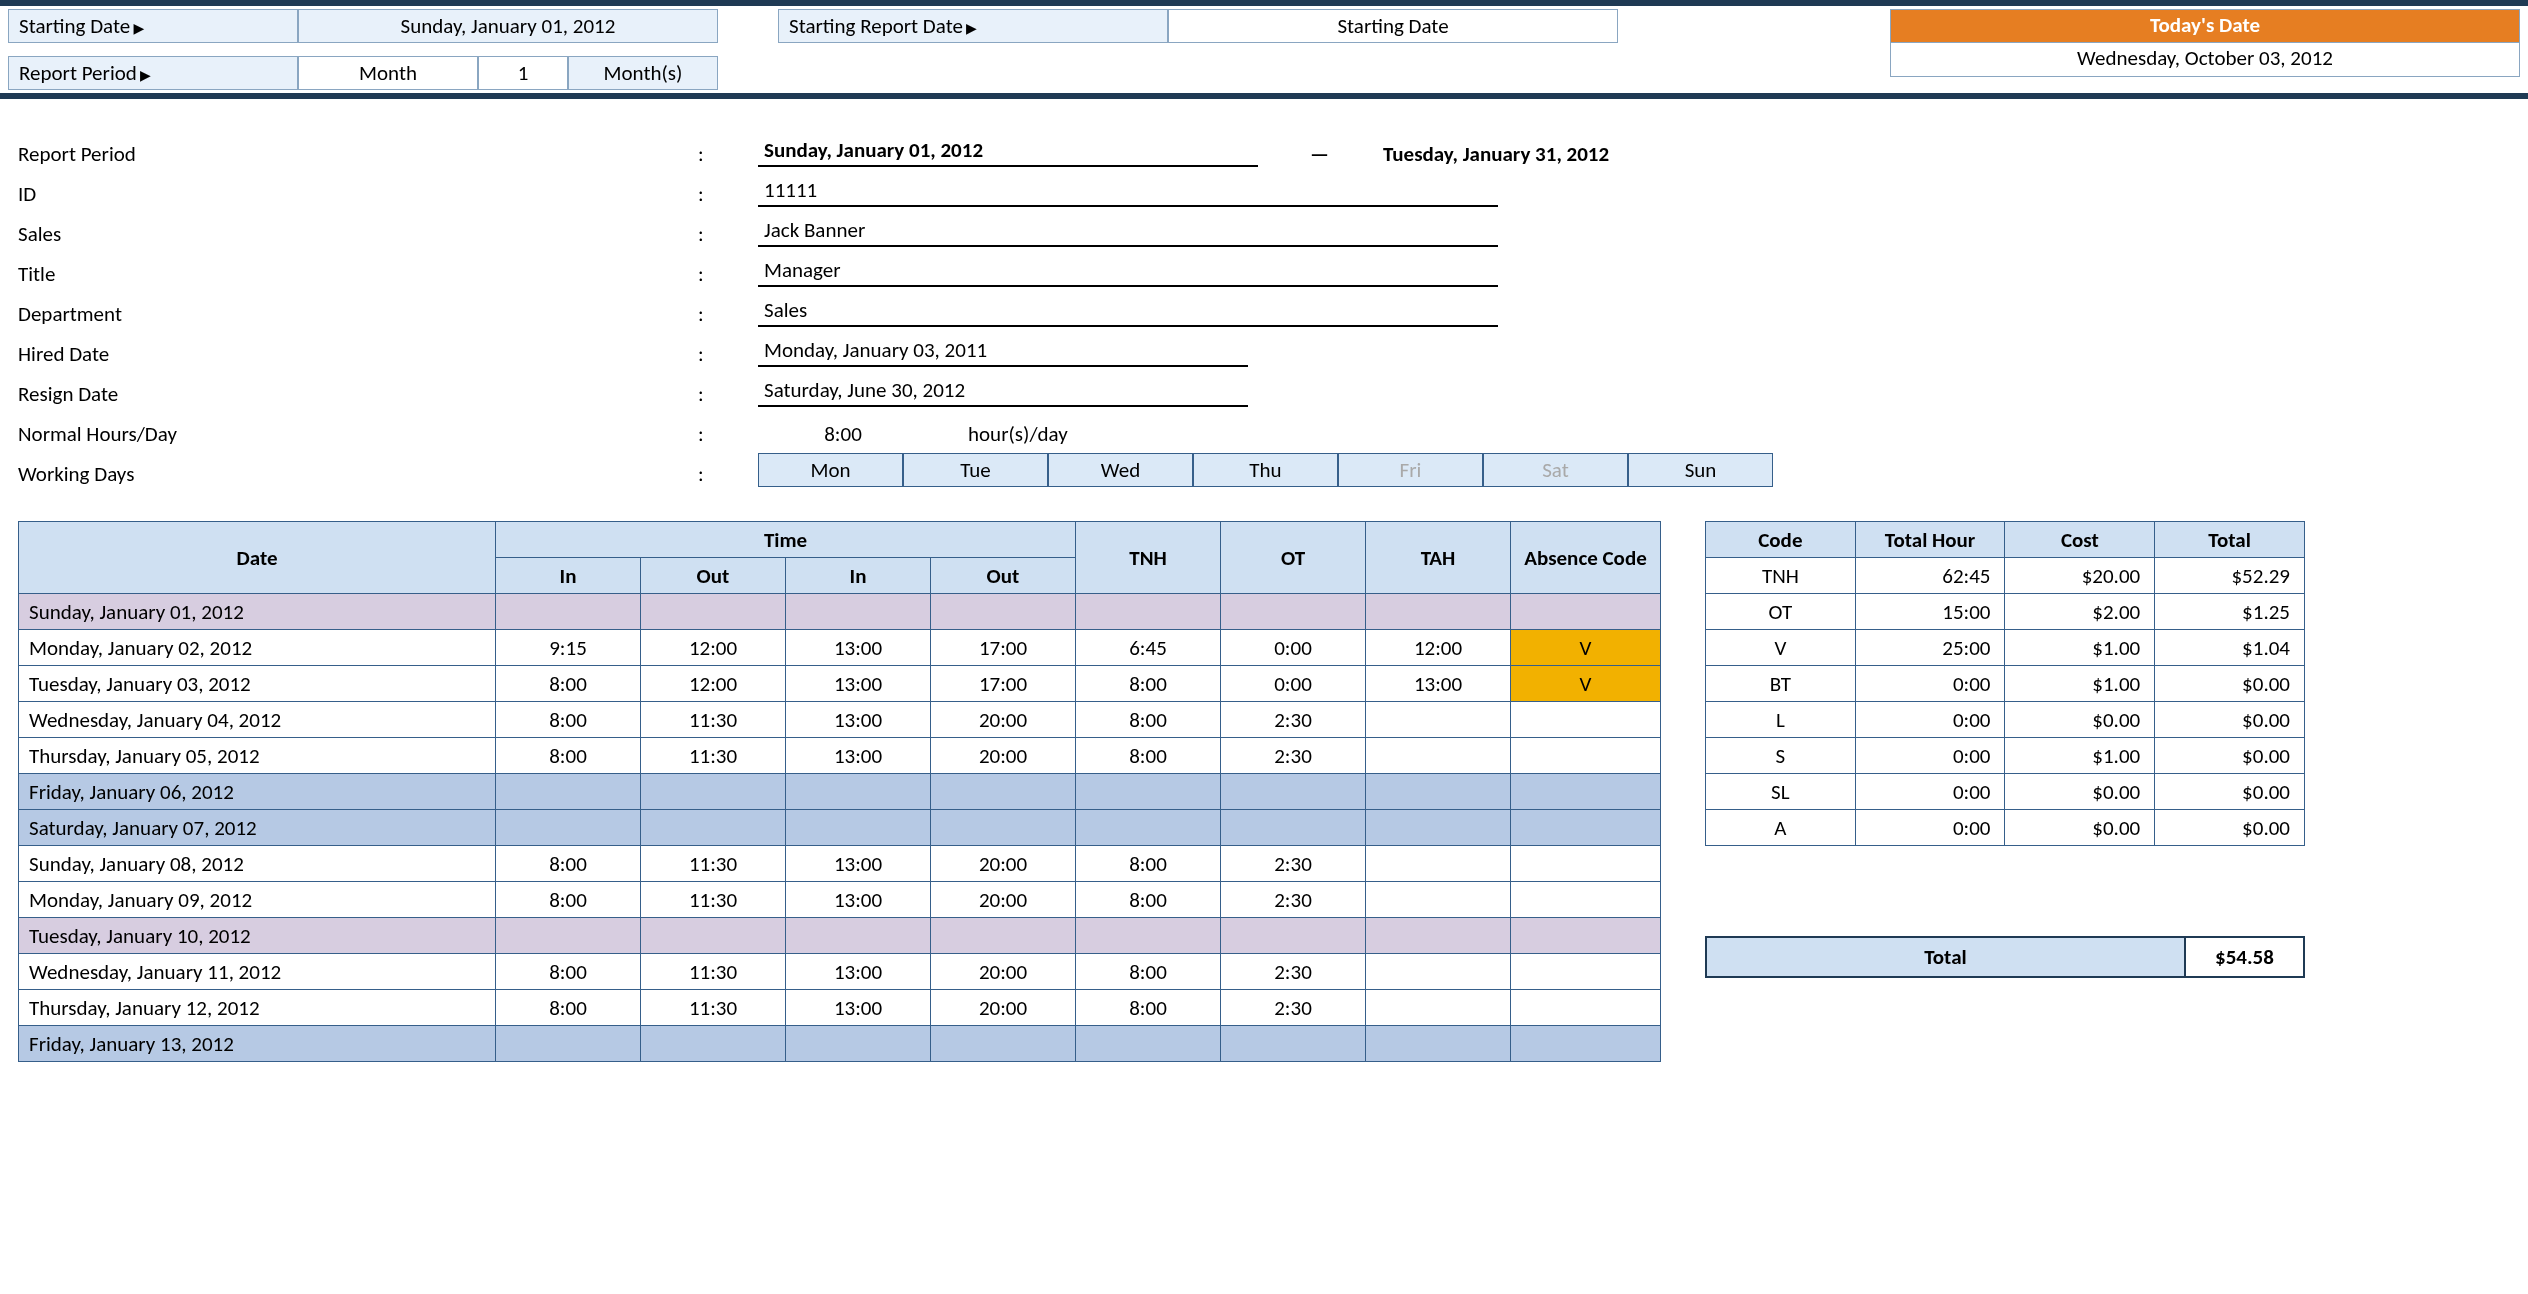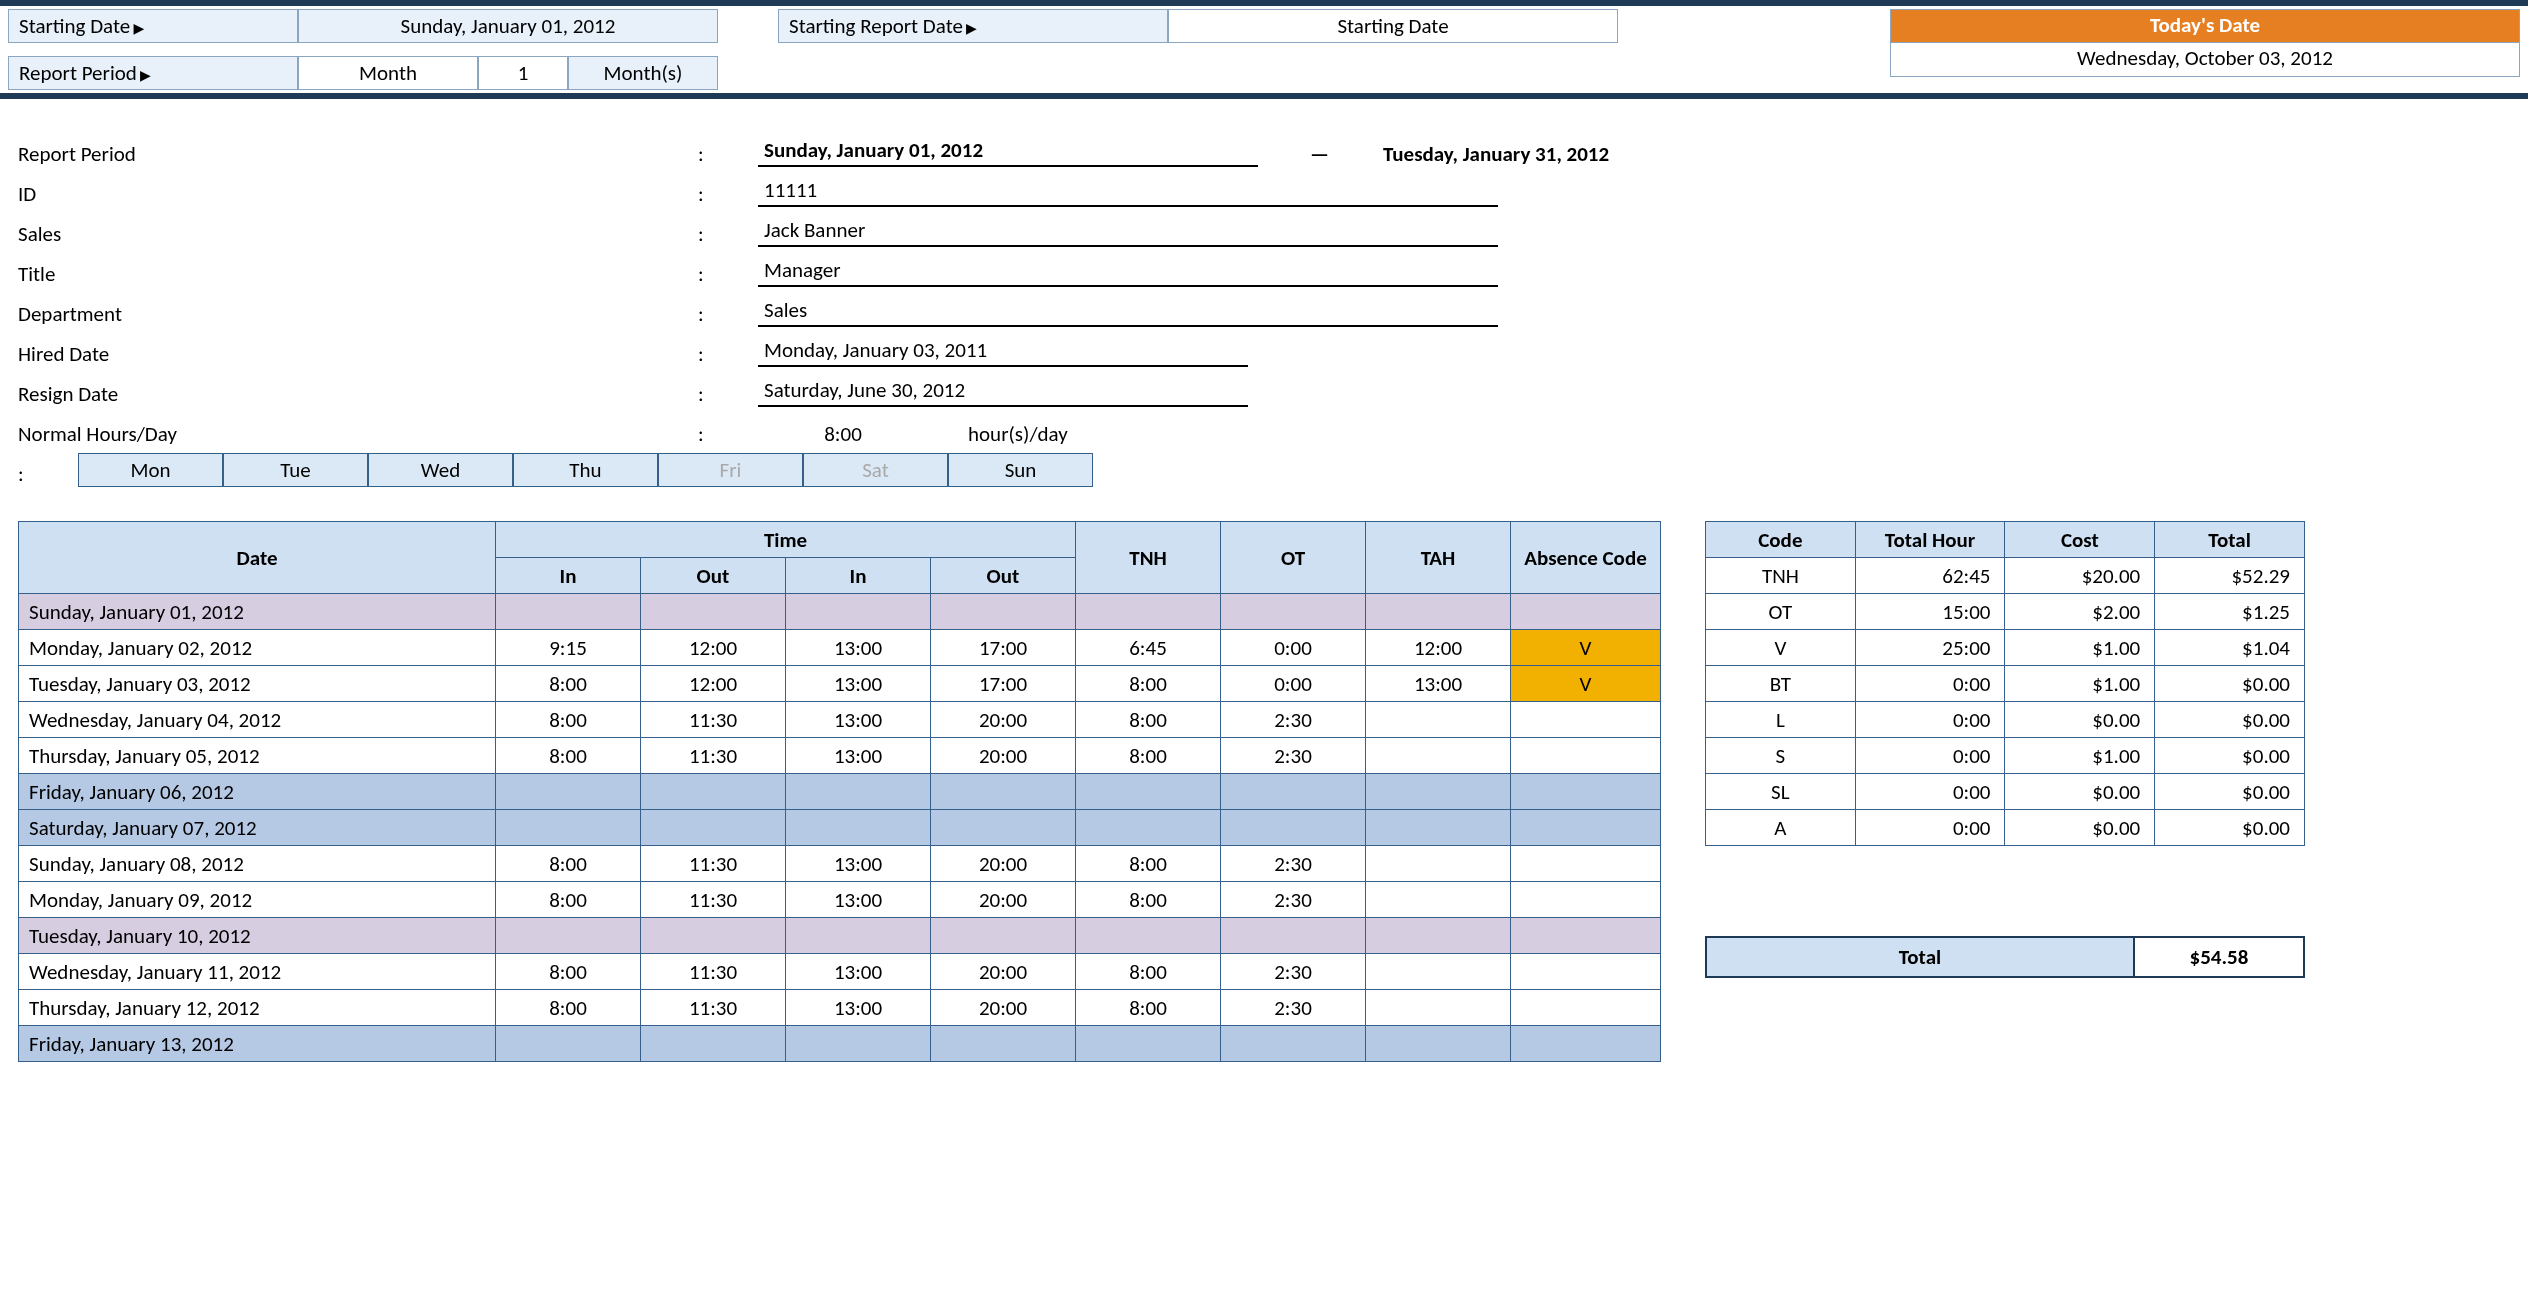--- a/index.html
+++ b/index.html
@@ -131,21 +131,21 @@
   }
   .total-box .tl {
     flex: 1;
     background: #cfe0f2;
     border: 2px solid #1f3a54;
     font-weight: bold;
     text-align: center;
     padding: 6px 0;
   }
   .total-box .tv {
-    width: 170px;
+    width: 119px;
     border: 2px solid #1f3a54;
     border-left: none;
     font-weight: bold;
     text-align: center;
     padding: 6px 0;
   }
   .right-col { width: 600px; }
 </style>
 </head>
 <body>
@@ -235,20 +235,21 @@
     </div>
     <div class="info-row">
       <div class="info-label">Normal Hours/Day</div>
       <div class="info-colon">:</div>
       <div class="info-val">
         <span class="hours-val">8:00</span>
         <span>hour(s)/day</span>
       </div>
     </div>
     <div class="info-row">
+      <div class="info-label">Working Days</div>
       <div class="info-colon">:</div>
       <div class="info-val">
         <div class="wd-box" id="wd-box">
             <div class="wd-cell">Mon</div>
             <div class="wd-cell">Tue</div>
             <div class="wd-cell">Wed</div>
             <div class="wd-cell">Thu</div>
             <div class="wd-cell off">Fri</div>
             <div class="wd-cell off">Sat</div>
             <div class="wd-cell">Sun</div>

